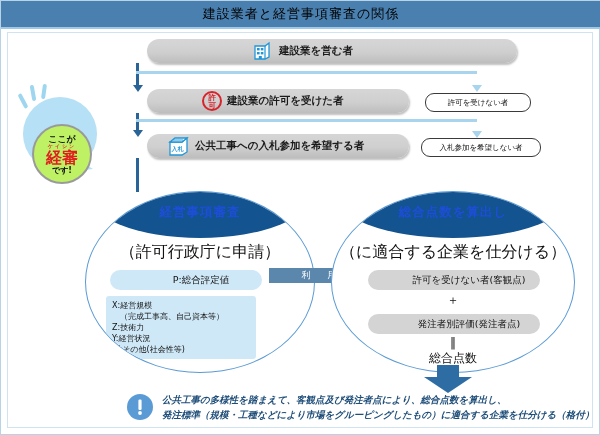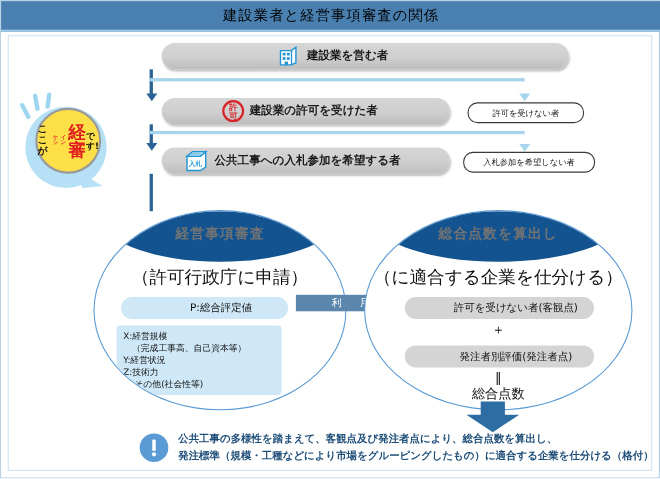--- a/index.html
+++ b/index.html
@@ -51,39 +51,39 @@
   .vhead{position:absolute;width:0;height:0;border-left:5px solid transparent;
          border-right:5px solid transparent;border-top:7px solid #2a6496;}
   .hline{position:absolute;background:#a9d4ee;height:3px;}
   .hhead{position:absolute;width:0;height:0;border-left:5px solid transparent;
          border-right:5px solid transparent;border-top:7px solid #a9d4ee;}
 
   
   .callout{position:absolute;left:22px;top:96px;width:74px;height:74px;}
   .callout-outer{position:absolute;left:0;top:0;width:74px;height:74px;border-radius:50%;
                  background:#b5e0f5;}
-  .callout-inner{position:absolute;left:9px;top:1px;width:56px;height:56px;border-radius:50%;
-                 background:#fde047;border:2px solid #9a9a9a;
-                 display:flex;flex-direction:row;align-items:center;justify-content:center;}
+  .callout-inner{position:absolute;left:9px;top:27px;width:56px;height:56px;border-radius:50%;
+                 background:#bef264;border:2px solid #9a9a9a;
+                 display:flex;flex-direction:column;align-items:center;justify-content:center;}
   .c-top{font-size:9px;color:#111;line-height:10px;font-weight:bold;}
   .c-ruby{font-size:5px;color:#e03030;line-height:5px;letter-spacing:2px;font-weight:bold;}
   .c-main{font-size:16px;color:#e01f1f;font-weight:bold;line-height:17px;}
   .c-bot{font-size:8px;color:#111;line-height:9px;font-weight:bold;}
   .spark{position:absolute;background:#9ed6ef;border-radius:2px;}
 
   
   .ellipse{position:absolute;border:1px solid #5b9bd5;border-radius:50%;
            background:#ffffff;overflow:hidden;}
   #ell-left{left:84px;top:190px;width:228px;height:180px;}
   #ell-right{left:330px;top:190px;width:242px;height:180px;}
   .ell-cap{position:absolute;left:0;top:0;width:100%;height:46px;
            background:#13538f;border-bottom-left-radius:50% 100%;
            border-bottom-right-radius:50% 100%;}
   .ell-cap-text{position:absolute;left:0;top:12px;width:100%;text-align:center;
-                color:#737373;font-size:12.5px;font-weight:bold;letter-spacing:1px;}
+                color:#1d4ed8;font-size:12.5px;font-weight:bold;letter-spacing:1px;}
   .ell-sub{position:absolute;left:0;width:100%;text-align:center;
            font-size:16px;color:#111;}
   #ell-left .ell-sub{top:50px;}
   #ell-right .ell-sub{top:50px;}
 
   .lblue-pill{position:absolute;border-radius:10px;background:#cfe8f7;
               display:flex;align-items:center;justify-content:center;}
   .gray-pill{position:absolute;border-radius:10px;background:#d4d4d4;
              display:flex;align-items:center;justify-content:center;}
   .lblue-pill span,.gray-pill span{font-size:9.5px;color:#111;white-space:nowrap;margin-left:30px;}
@@ -114,21 +114,21 @@
   .down-shaft{position:absolute;left:436px;top:364px;width:22px;height:14px;background:#2e6da4;}
   .down-head{position:absolute;left:423px;top:376px;width:0;height:0;
              border-left:24px solid transparent;border-right:24px solid transparent;
              border-top:16px solid #2e6da4;}
 
   
   .note{position:absolute;left:12px;top:385px;width:574px;height:42px;
         display:flex;align-items:center;}
   .note-icon{flex:0 0 auto;width:26px;height:26px;border-radius:50%;background:#5b9bd5;
              margin-left:114px;display:flex;align-items:center;justify-content:center;}
-  .note-text{margin-left:9px;}
+  .note-text{margin-left:9px;font-style:italic;}
   .note-line{font-size:9.5px;color:#1f4e79;font-weight:bold;line-height:15px;white-space:nowrap;}
 </style>
 </head>
 <body>
 
 <div id="root">
 
   <div class="header">
     <div class="header-title">建設業者と経営事項審査の関係</div>
   </div>
@@ -213,22 +213,22 @@
   <div class="ellipse" id="ell-left">
     <div class="ell-cap"></div>
     <div class="ell-cap-text">経営事項審査</div>
     <div class="ell-sub">（許可行政庁に申請）</div>
     <div class="lblue-pill" id="p-soug">
       <span>P:総合評定値</span>
     </div>
     <div class="xyz-box">
       <div class="xyz-line">X:経営規模</div>
       <div class="xyz-line">　（完成工事高、自己資本等）</div>
+      <div class="xyz-line">Z:技術力</div>
       <div class="xyz-line">Y:経営状況</div>
-      <div class="xyz-line">Z:技術力</div>
       <div class="xyz-line">W:その他(社会性等)</div>
     </div>
   </div>
 
   <div class="use-arrow">
     <span>利　用</span>
   </div>
   <div class="use-head"></div>
 
   <div class="ellipse" id="ell-right">

